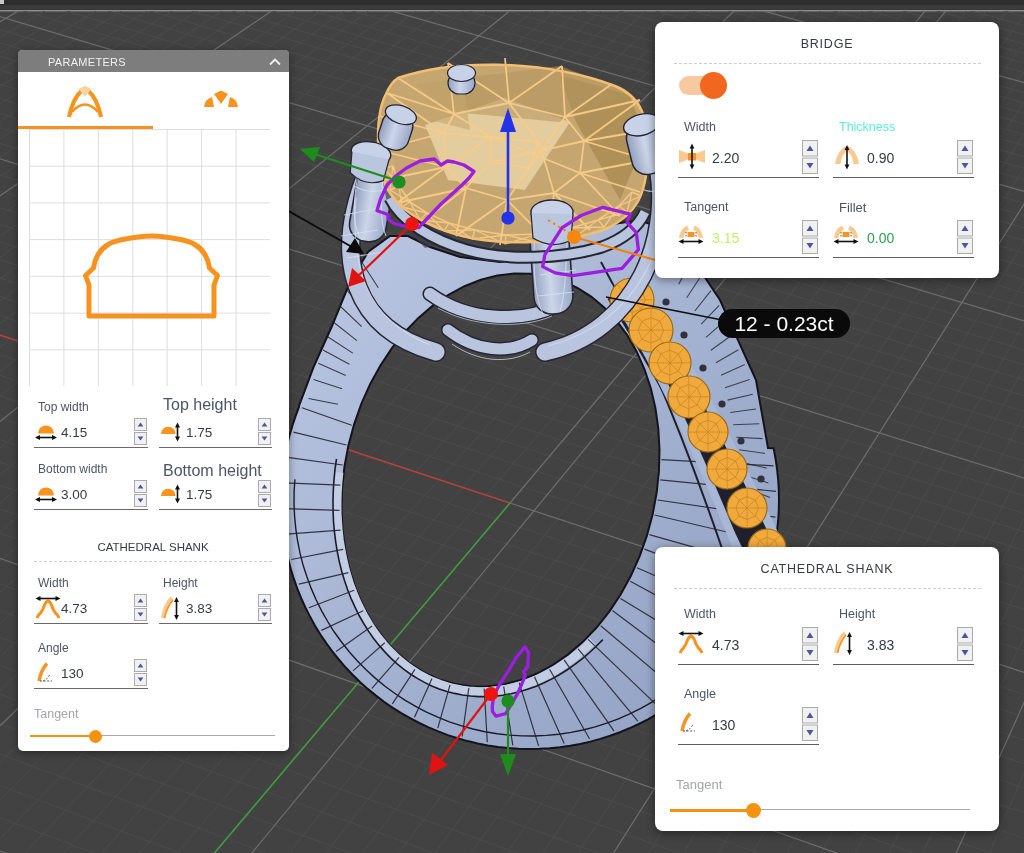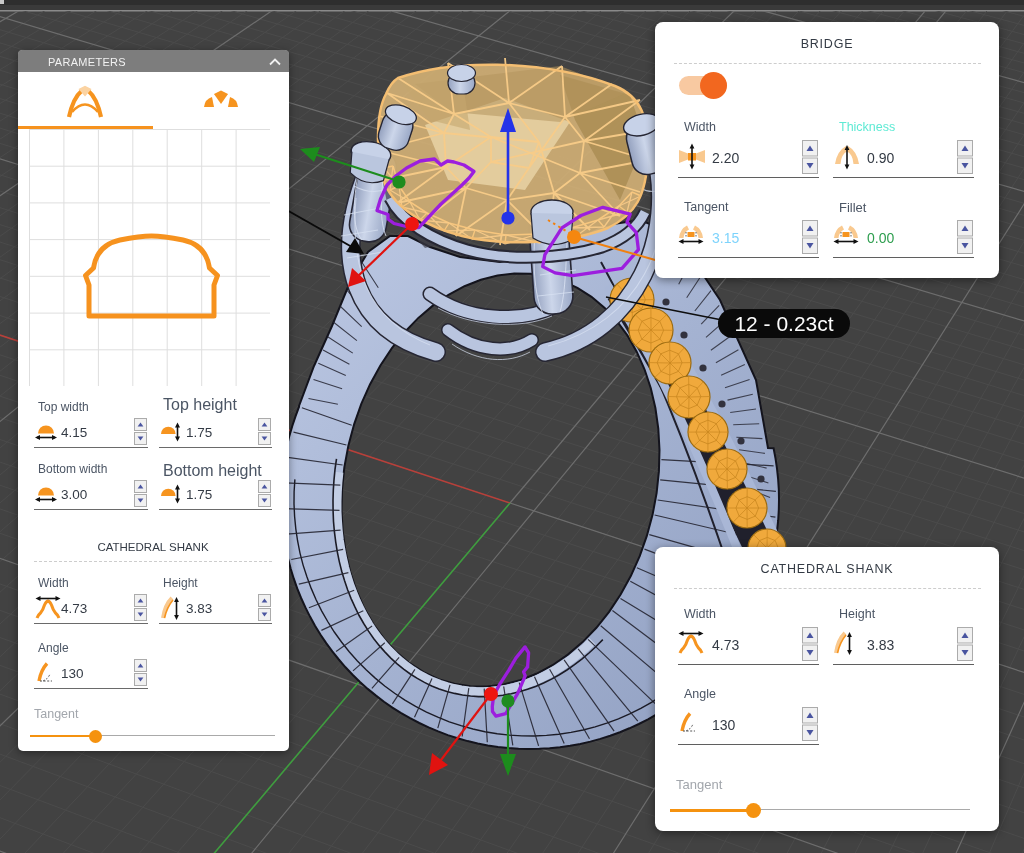--- a/index.html
+++ b/index.html
@@ -345,21 +345,21 @@
 <svg style="position:absolute;left:678px;top:223px" width="32" height="30" viewBox="0 0 32 30">
     <path d="M1,15 Q2,6 9,2.5 L11,6.5 Q6,9 5.5,15 Z" fill="#f9c98f"></path>
     <path d="M25,15 Q24,6 17,2.5 L15,6.5 Q20,9 20.5,15 Z" fill="#f9c98f"></path>
     <rect x="9.5" y="9" width="7" height="5" fill="#f6941f"></rect>
     <line x1="8" y1="9" x2="8" y2="15" stroke="#333" stroke-width="0.8" stroke-dasharray="1.5,1.5"></line>
     <line x1="18" y1="9" x2="18" y2="15" stroke="#333" stroke-width="0.8" stroke-dasharray="1.5,1.5"></line>
     <line x1="3" y1="18.5" x2="23" y2="18.5" stroke="#111" stroke-width="1.6"></line>
     <polygon points="0.5,18.5 5.5,16.1 5.5,20.9" fill="#111"></polygon>
     <polygon points="25.5,18.5 20.5,16.1 20.5,20.9" fill="#111"></polygon>
   </svg>
-<div style="position:absolute;left:712px;top:230px;font-size:14px;color:#7dd3fc;white-space:nowrap;">3.15</div>
+<div style="position:absolute;left:712px;top:230px;font-size:14px;color:#bef264;white-space:nowrap;">3.15</div>
 <svg style="position:absolute;left:802px;top:220px" width="16" height="34">
     <rect x="0.5" y="0.5" width="15" height="15.5" fill="#f1f1f1" stroke="#ababab"></rect>
     <rect x="0.5" y="18.0" width="15" height="15.5" fill="#f1f1f1" stroke="#ababab"></rect>
     <polygon points="8.0,5.6 4.5,10.9 11.5,10.9" fill="#4a55a0"></polygon>
     <polygon points="8.0,28.4 4.5,23.1 11.5,23.1" fill="#4a55a0"></polygon>
   </svg>
 <div style="position:absolute;left:678px;top:256.5px;width:141px;height:0px;border-top:1.2px solid #5f5f5f;"></div>
 <div style="position:absolute;left:839px;top:200px;font-size:13px;color:#4b5564;white-space:nowrap;">Fillet</div>
 <svg style="position:absolute;left:833px;top:223px" width="32" height="30" viewBox="0 0 32 30">
     <path d="M1,15 Q2,6 9,2.5 L11,6.5 Q6,9 5.5,15 Z" fill="#f9c98f"></path>

